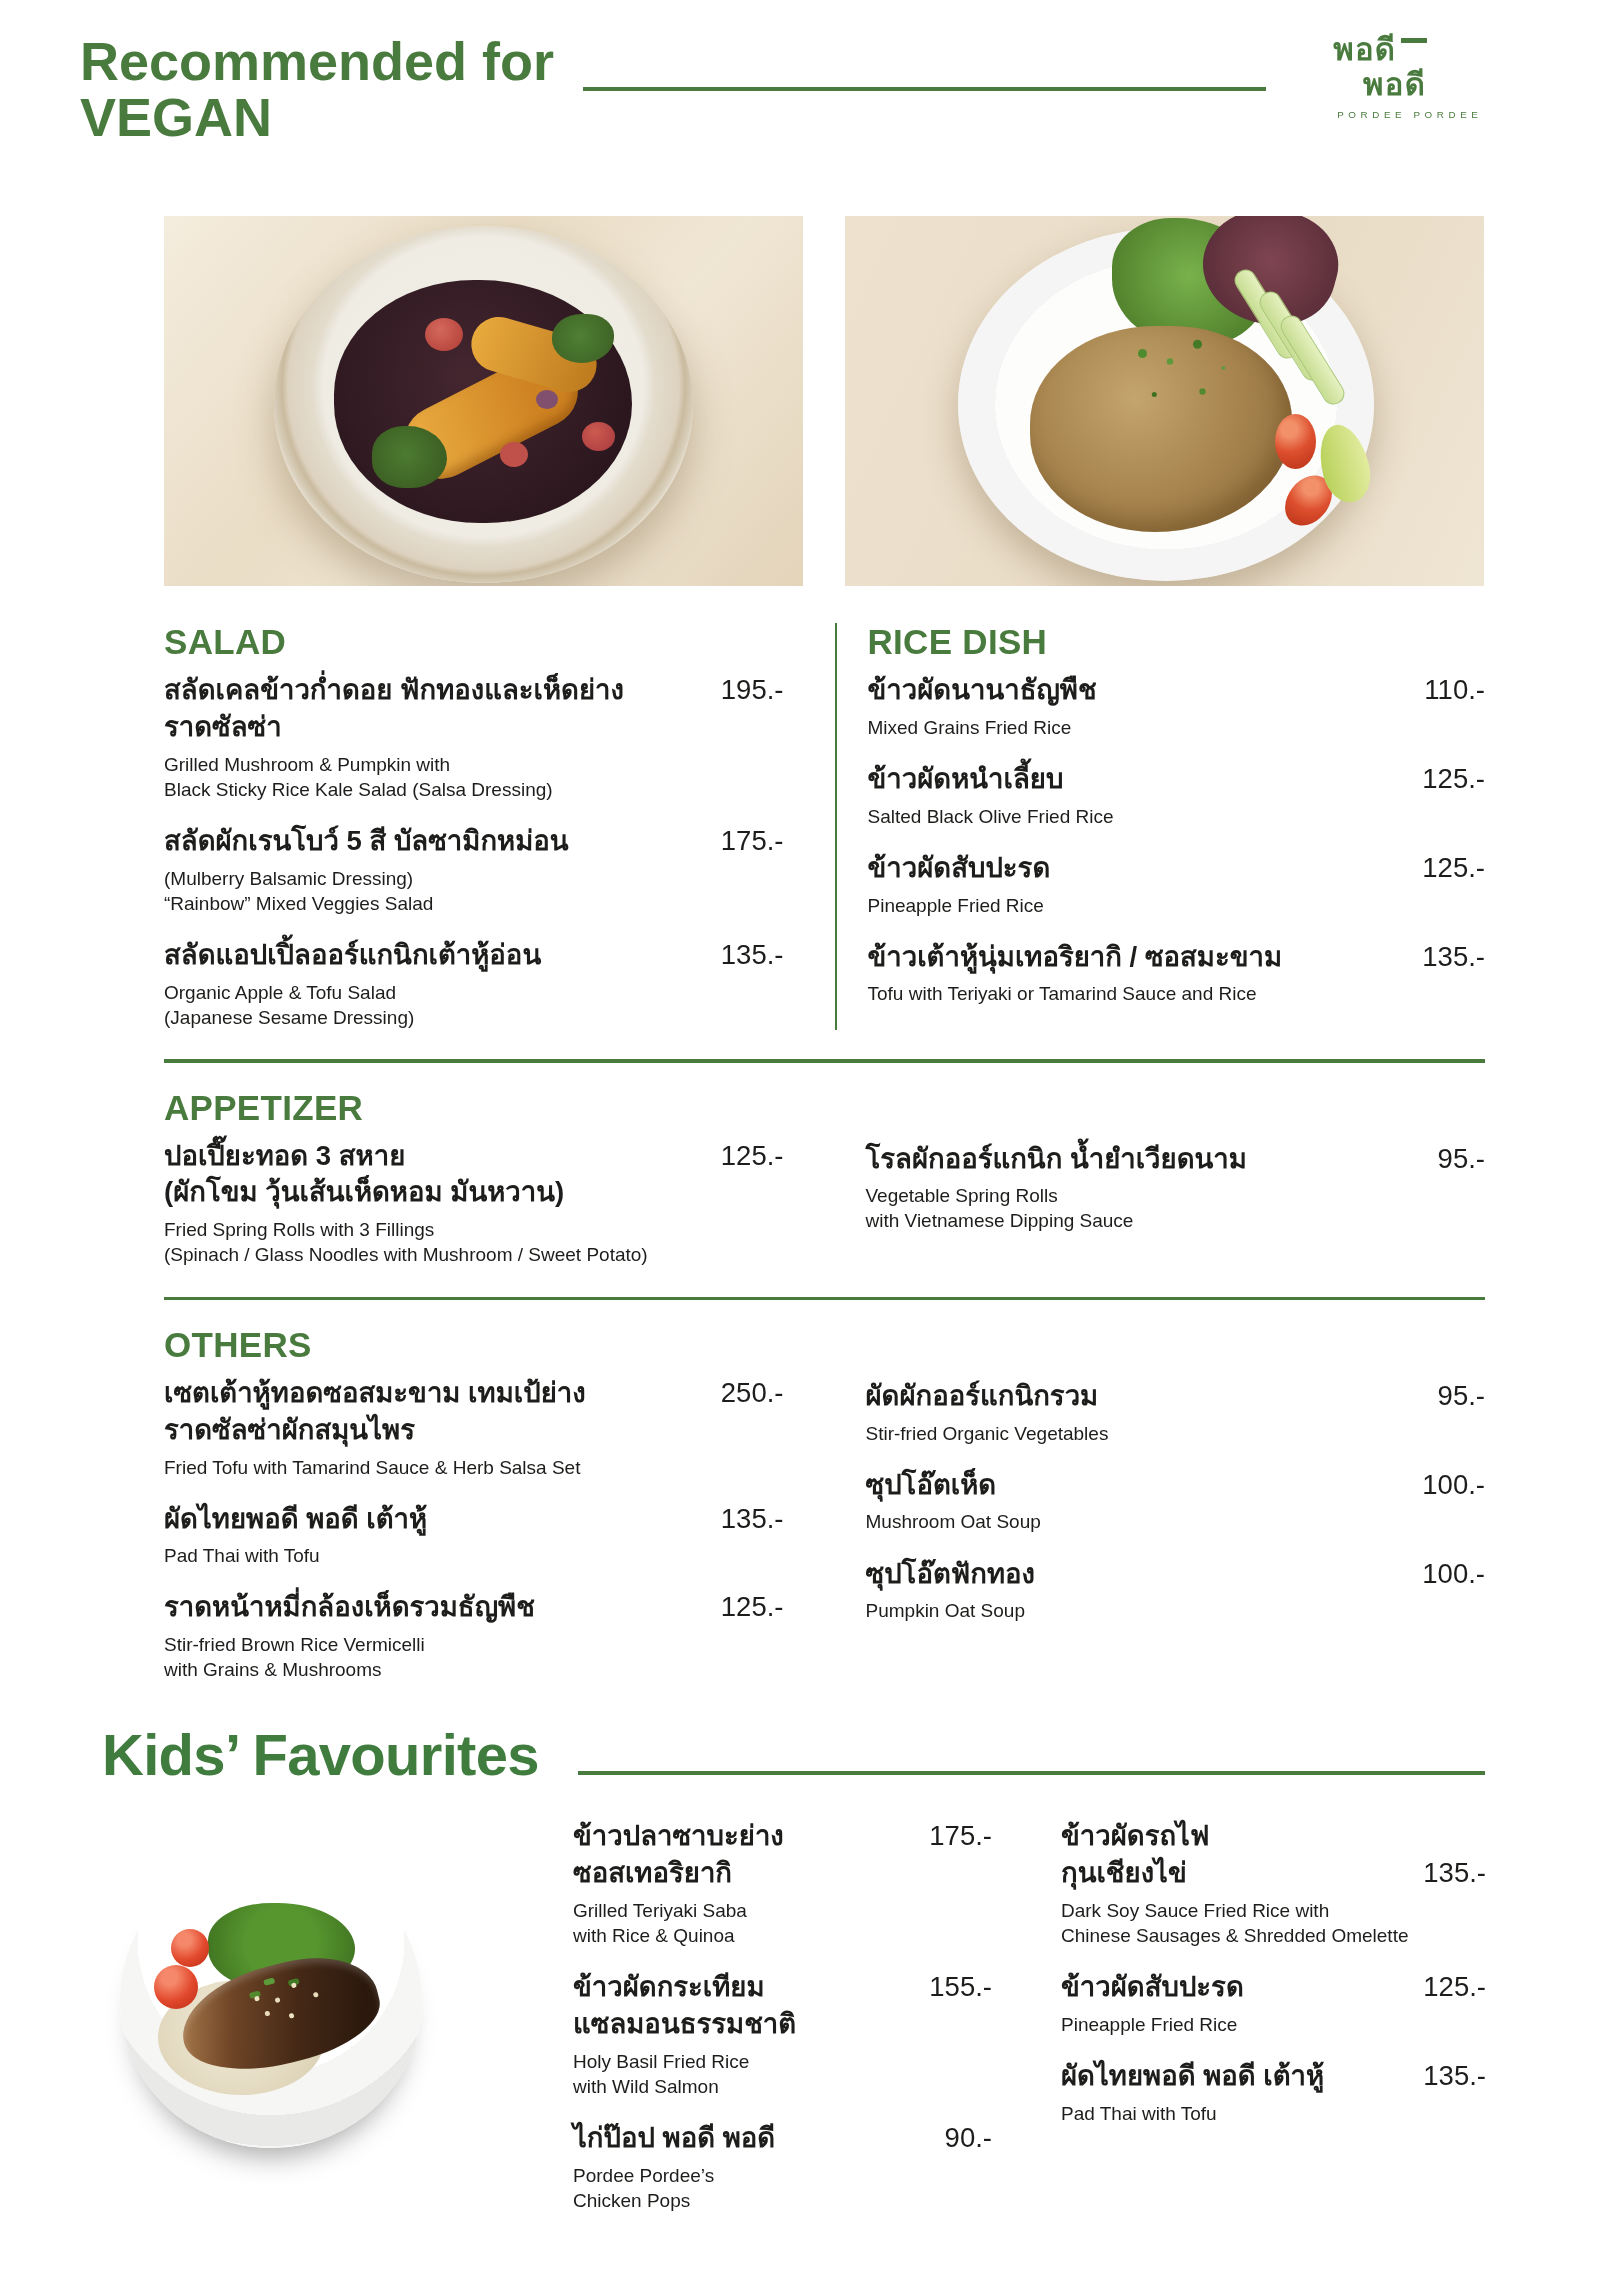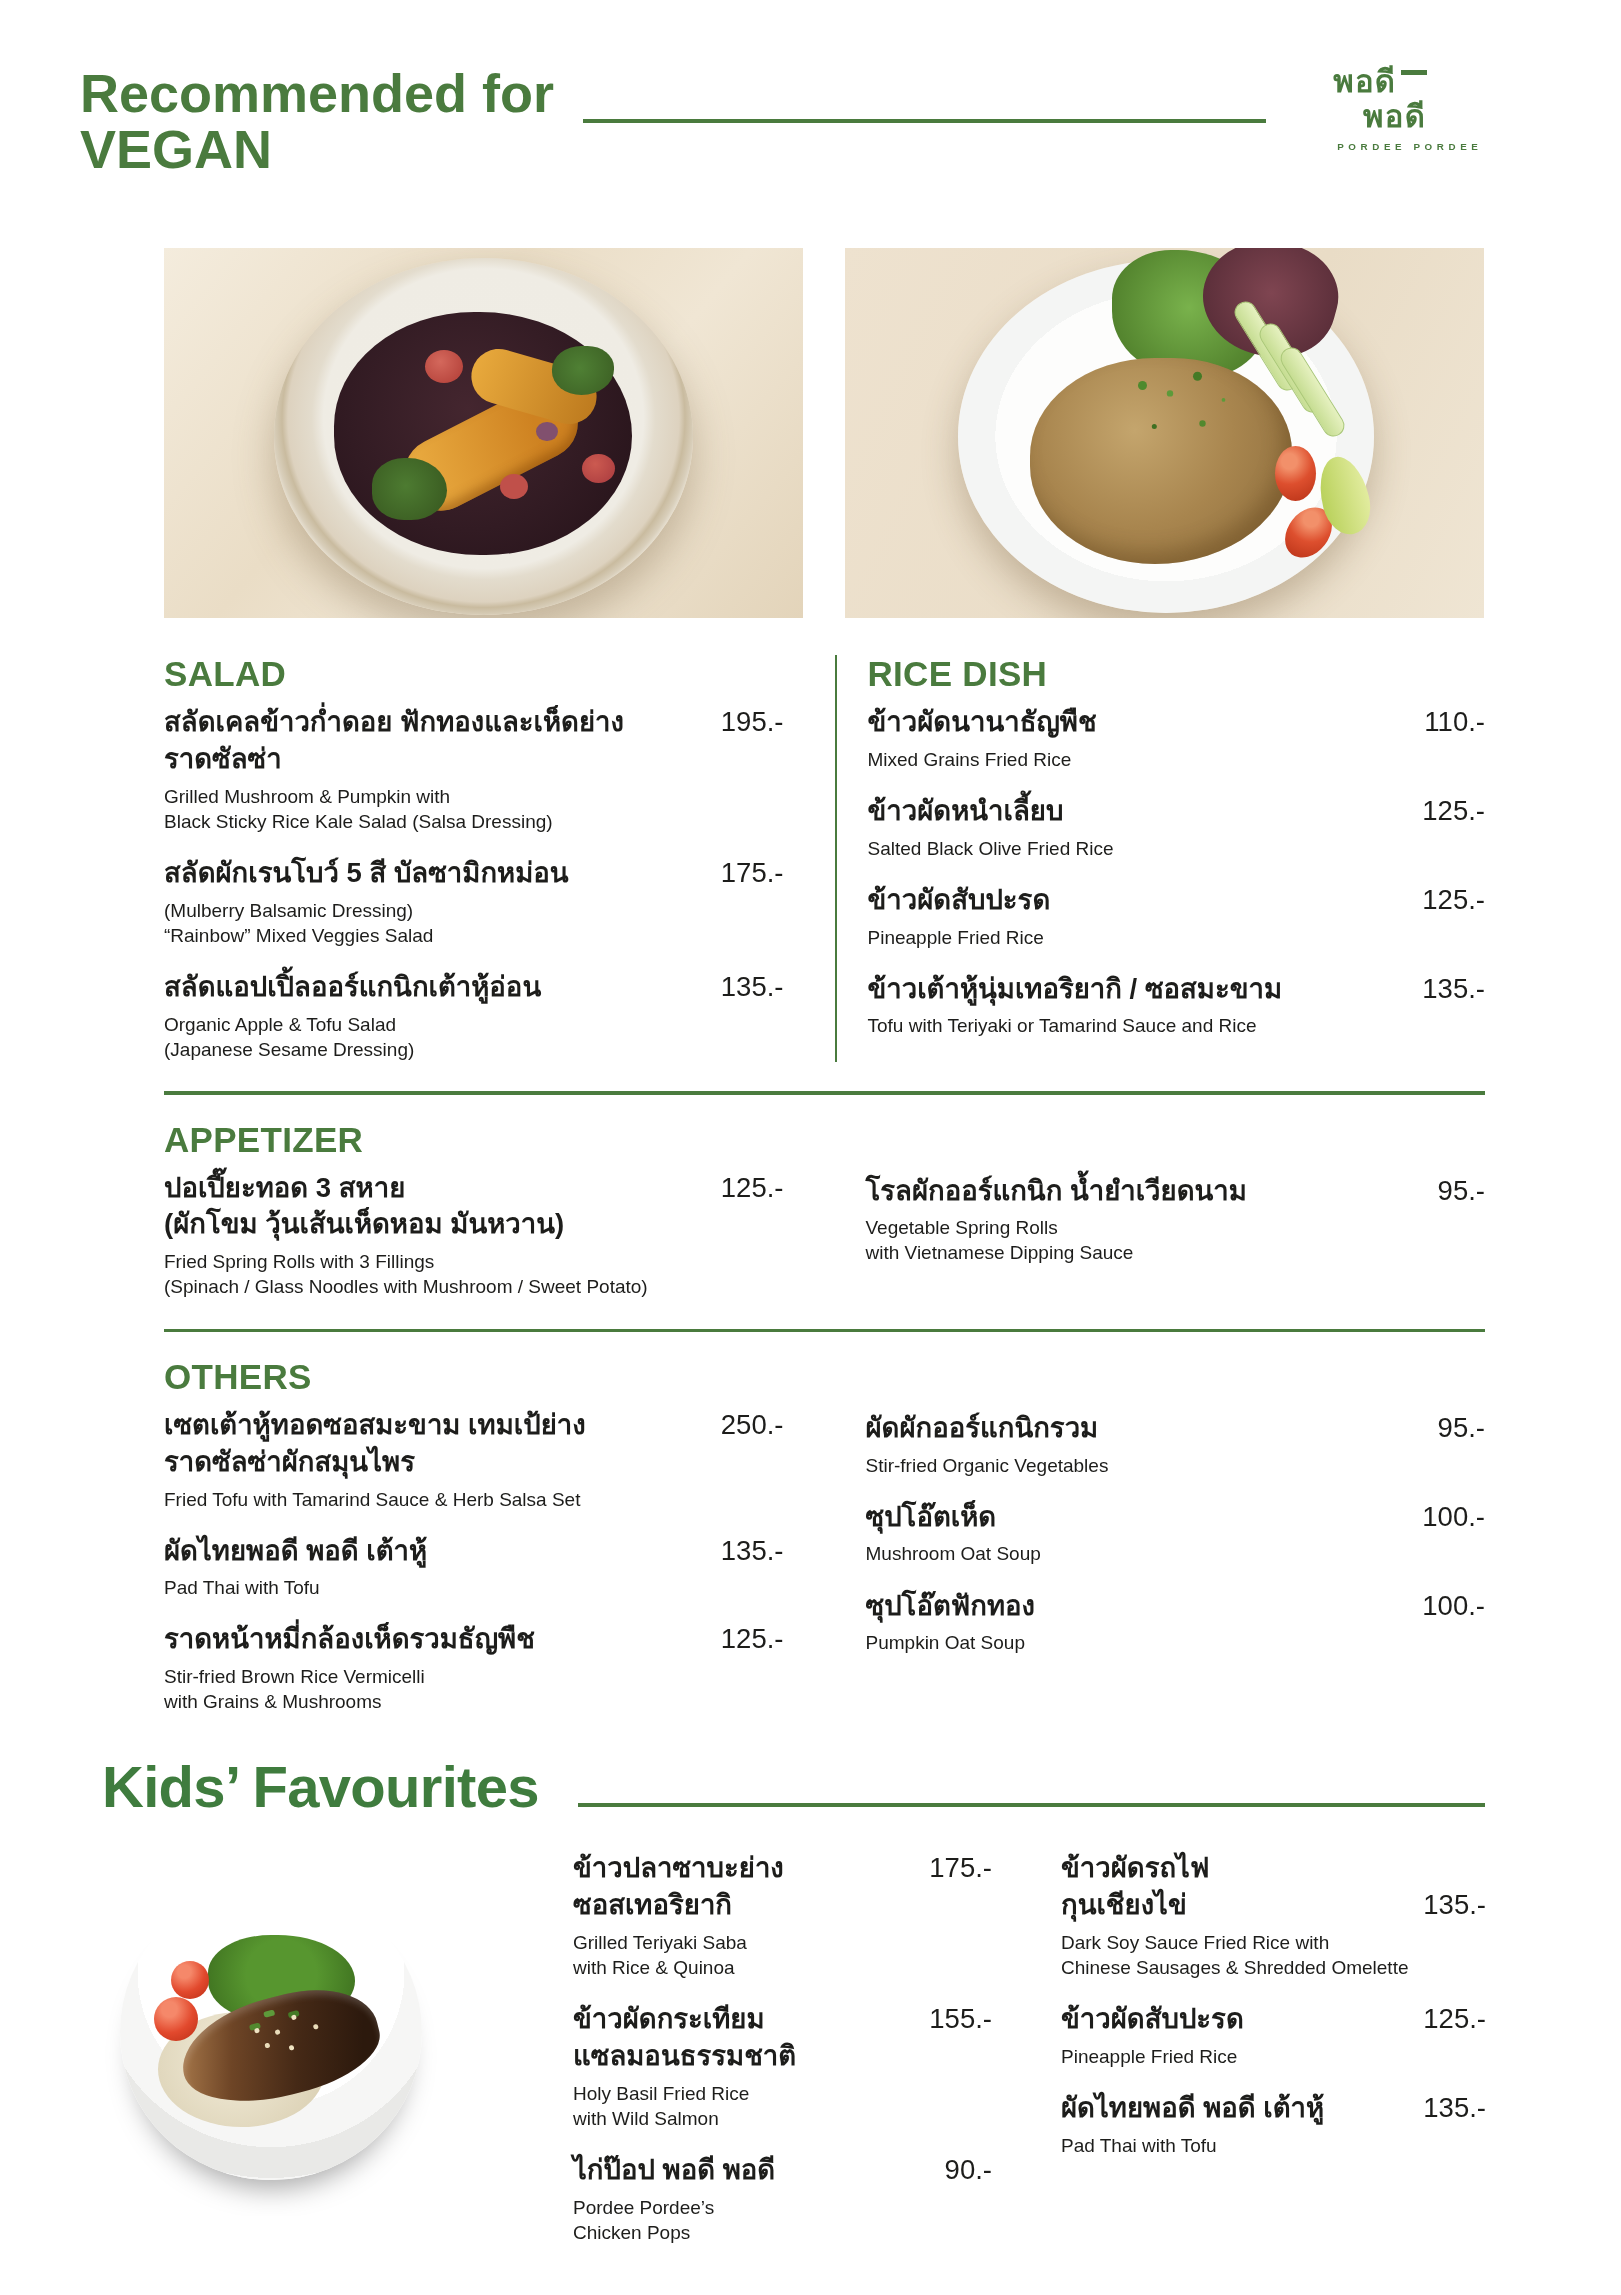--- a/index.html
+++ b/index.html
@@ -4,32 +4,32 @@
 <style>
   * { box-sizing: border-box; }
   html,body { margin:0; padding:0; }
   body {
     width:1622px; height:2295px;
     background:#ffffff;
     font-family:"Liberation Sans", sans-serif;
     color:#1d1d1b;
     overflow:hidden;
   }
-  .sheet { position:relative; width:1622px; height:2295px; padding:65px 137px 0 164px; }
+  .sheet { position:relative; width:1622px; height:2295px; padding:33px 137px 0 164px; }
 
   
   .header { display:flex; align-items:flex-start; margin-left:-84px; }
   .page-title { margin:0; font-size:54px; line-height:1.04; font-weight:bold; color:#4a7b3e; letter-spacing:0px; }
   .page-title span { display:block; }
   .header-rule { flex:1; height:3.9px; background:#4a7b3e; margin:54px 62px 0 29.4px; }
   .logo { width:157px; color:#4a7b3e; flex:none; margin-top:1.3px; }
   .logo-th1 { display:flex; font-size:31px; font-weight:bold; letter-spacing:1.3px; padding-left:5.2px; line-height:1; }
   .logo-dash { width:26px; height:4.6px; background:#4a7b3e; margin:3.9px 0 0 5.2px; }
   .logo-th2 { font-size:31px; font-weight:bold; letter-spacing:1.3px; padding-left:35px; line-height:1; margin-top:3.9px; }
-  .logo-sub { font-size:9.8px; font-weight:bold; letter-spacing:4.6px; margin-top:9.2px; padding-left:9.2px; white-space:nowrap; }
+  .logo-sub { font-size:9.8px; font-weight:normal; letter-spacing:4.6px; margin-top:9.2px; padding-left:9.2px; white-space:nowrap; }
 
   
   .photos { display:flex; gap:42px; margin-top:71px; }
   .photo { position:relative; width:639px; height:370px; overflow:hidden; margin:0; flex:none; }
   .photo-salad { background:linear-gradient(130deg,#f4ecdd 0%, #eaddc6 38%, #f0e6d4 62%, #e3d4ba 100%); }
   .photo-rice  { background:linear-gradient(115deg,#eee2cf 0%, #e9dcc6 60%, #efe5d3 100%); }
 
   .plate-salad { position:absolute; left:110px; top:9.2px; width:419px; height:357px; border-radius:50%;
     background:radial-gradient(ellipse at 50% 45%, #f0ede5 0%, #efece4 54%, #e3dccd 58%, #ddd2bf 66%, #c9bb9f 68%, #d9cfbb 71%, #ece6da 73%, #e9e2d4 100%);
     box-shadow:0 19.6px 39px rgba(115,92,58,.35); }

